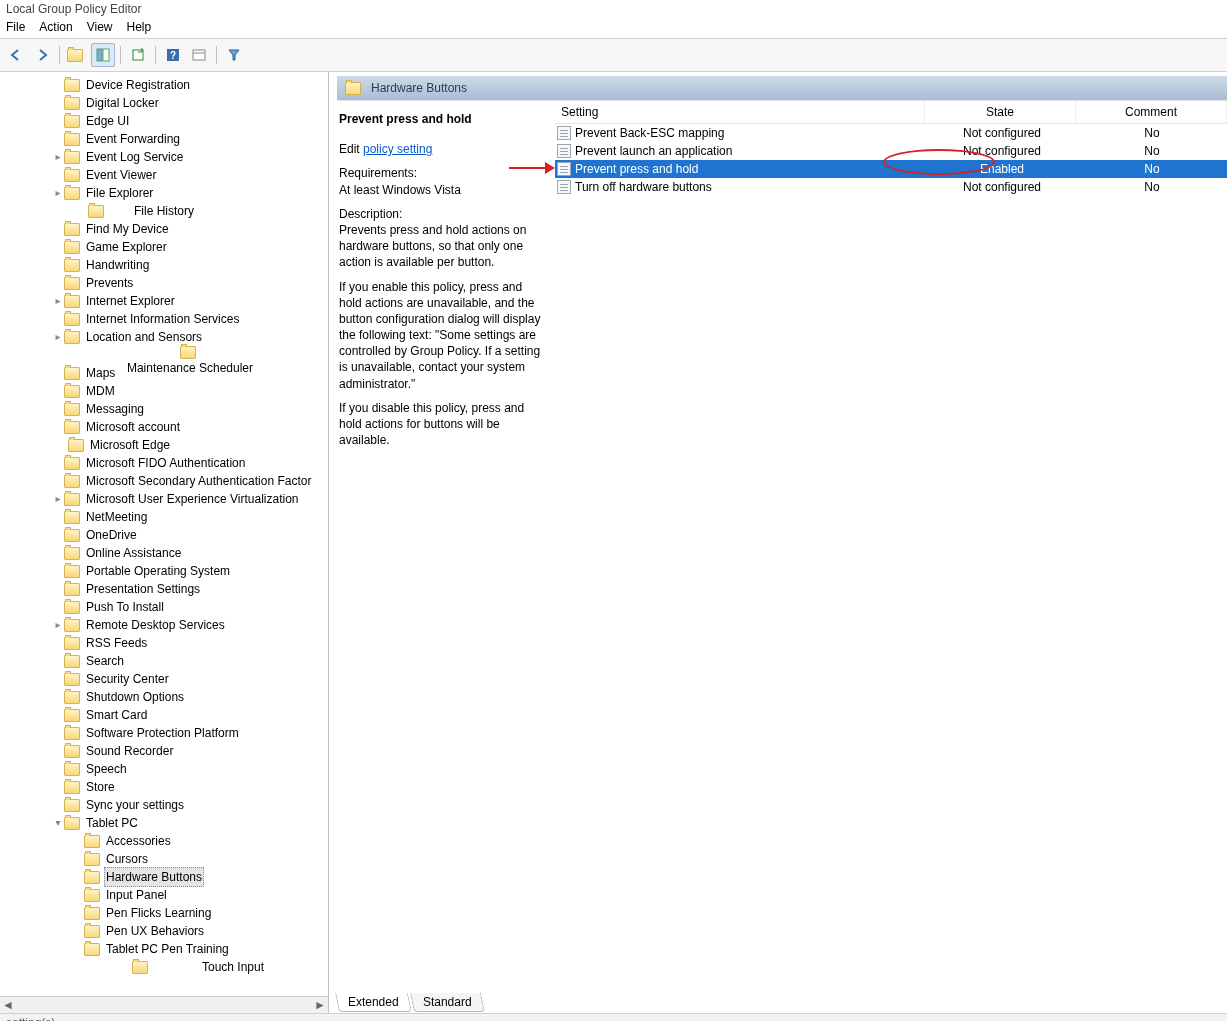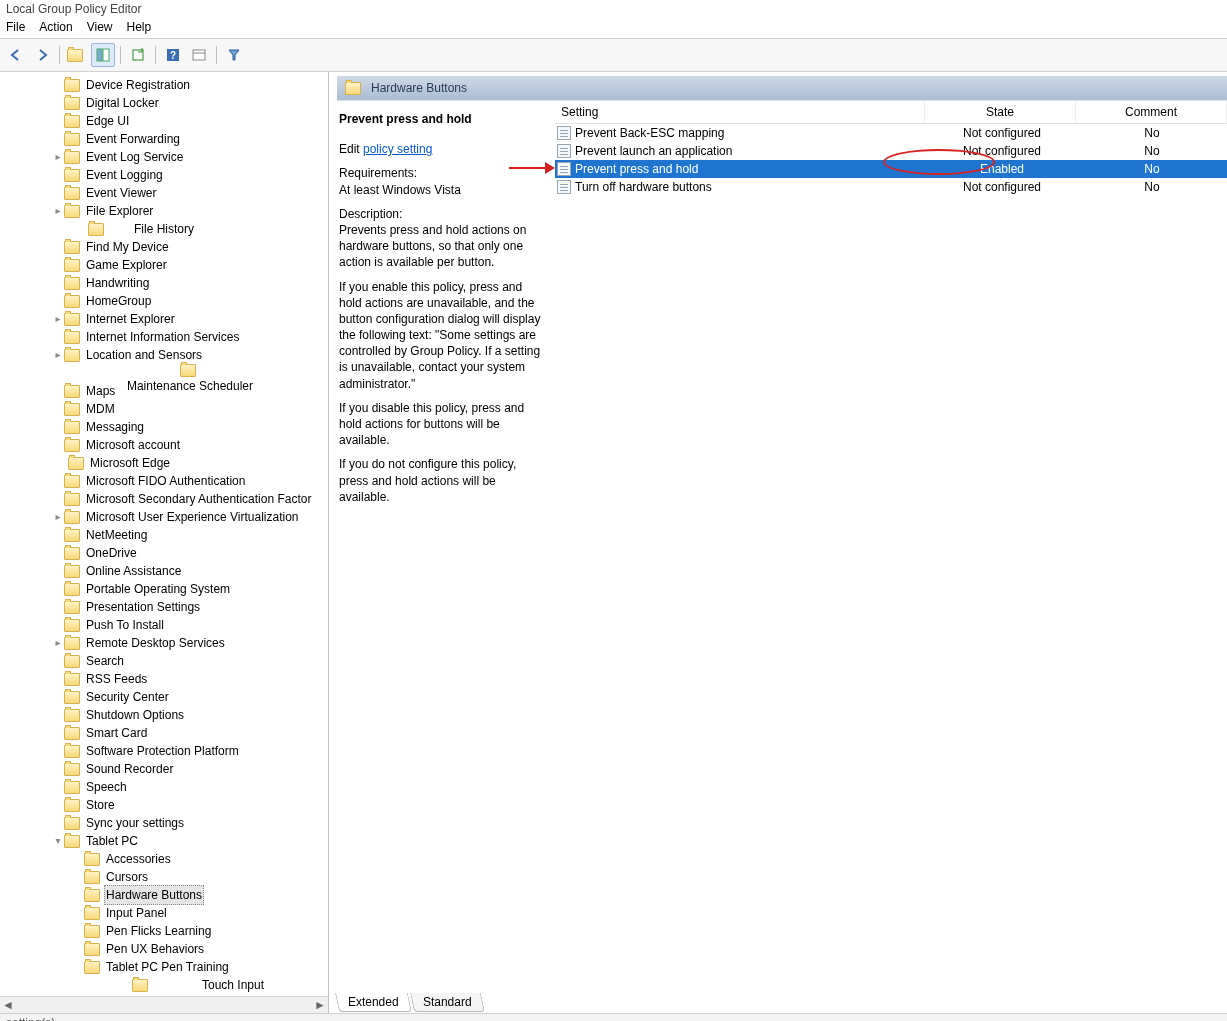--- a/index.html
+++ b/index.html
@@ -143,25 +143,20 @@
           <span class="node-label">Event Forwarding</span>
         </div>
         <div class="node" style="padding-left: 52px;">
           <span class="tw">▸</span>
           <span class="folder-icon"></span>
           <span class="node-label">Event Log Service</span>
         </div>
         <div class="node" style="padding-left: 52px;">
           <span class="tw"></span>
           <span class="folder-icon"></span>
-          <span class="node-label">Event Logging</span>
-        </div>
-        <div class="node" style="padding-left: 52px;">
-          <span class="tw"></span>
-          <span class="folder-icon"></span>
           <span class="node-label">Event Viewer</span>
         </div>
         <div class="node" style="padding-left: 52px;">
           <span class="tw">▸</span>
           <span class="folder-icon"></span>
           <span class="node-label">File Explorer</span>
         </div>
         <div class="node" style="padding-left: 52px; gap: 24px;">
           <span class="tw"></span>
           <span class="folder-icon"></span>
@@ -178,21 +173,21 @@
           <span class="node-label">Game Explorer</span>
         </div>
         <div class="node" style="padding-left: 52px;">
           <span class="tw"></span>
           <span class="folder-icon"></span>
           <span class="node-label">Handwriting</span>
         </div>
         <div class="node" style="padding-left: 52px;">
           <span class="tw"></span>
           <span class="folder-icon"></span>
-          <span class="node-label">HomeGroup</span>
+          <span class="node-label">Prevents</span>
         </div>
         <div class="node" style="padding-left: 52px;">
           <span class="tw">▸</span>
           <span class="folder-icon"></span>
           <span class="node-label">Internet Explorer</span>
         </div>
         <div class="node" style="padding-left: 52px;">
           <span class="tw"></span>
           <span class="folder-icon"></span>
           <span class="node-label">Internet Information Services</span>
@@ -278,26 +273,26 @@
           <span class="node-label">Push To Install</span>
         </div>
         <div class="node" style="padding-left: 52px;">
           <span class="tw">▸</span>
           <span class="folder-icon"></span>
           <span class="node-label">Remote Desktop Services</span>
         </div>
         <div class="node" style="padding-left: 52px;">
           <span class="tw"></span>
           <span class="folder-icon"></span>
+          <span class="node-label">RSS Feeds</span>
+        </div>
+        <div class="node" style="padding-left: 52px;">
+          <span class="tw"></span>
+          <span class="folder-icon"></span>
           <span class="node-label">Search</span>
-        </div>
-        <div class="node" style="padding-left: 52px;">
-          <span class="tw"></span>
-          <span class="folder-icon"></span>
-          <span class="node-label">RSS Feeds</span>
         </div>
         <div class="node" style="padding-left: 52px;">
           <span class="tw"></span>
           <span class="folder-icon"></span>
           <span class="node-label">Security Center</span>
         </div>
         <div class="node" style="padding-left: 52px;">
           <span class="tw"></span>
           <span class="folder-icon"></span>
           <span class="node-label">Shutdown Options</span>
@@ -400,21 +395,20 @@
         <p>
           <span>Requirements:</span><br>
           <span>At least Windows Vista</span>
         </p>
         <p>
           <span>Description:</span><br>
           <span>Prevents press and hold actions on hardware buttons, so that only one action is available per button.</span>
         </p>
         <p>If you enable this policy, press and hold actions are unavailable, and the button configuration dialog will display the following text:  "Some settings are controlled by Group Policy. If a setting is unavailable, contact your system administrator."</p>
         <p>If you disable this policy, press and hold actions for buttons will be available.</p>
-        <p>If you do not configure this policy, press and hold actions will be available.</p>
       </div>
 
       <div class="list-col">
 
         <svg class="red-arrow" width="50" height="20">
           <line x1="2" y1="10" x2="40" y2="10" stroke="#d62222" stroke-width="2"></line>
           <polygon points="38,4 48,10 38,16" fill="#d62222"></polygon>
         </svg>
         <div class="red-oval"></div>
 

